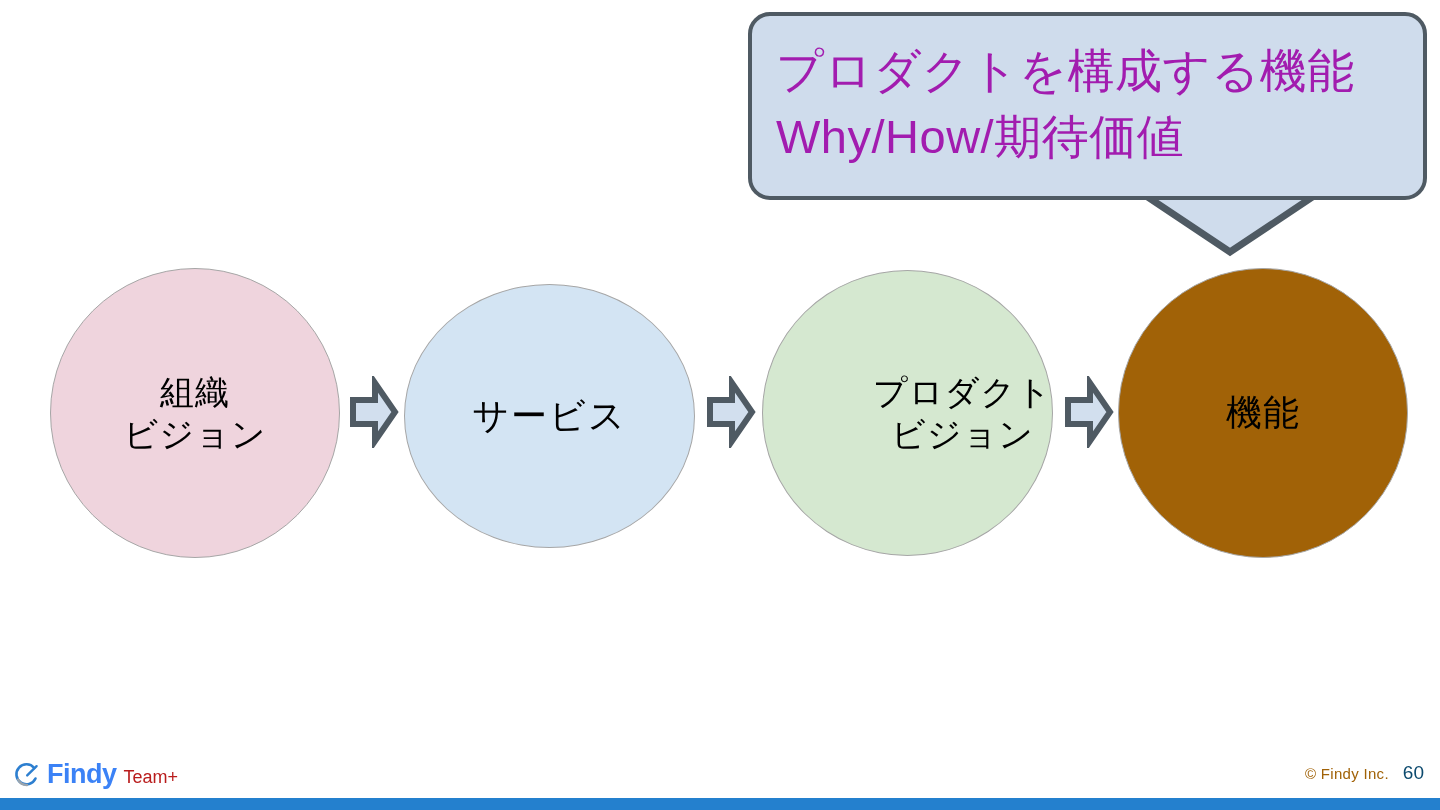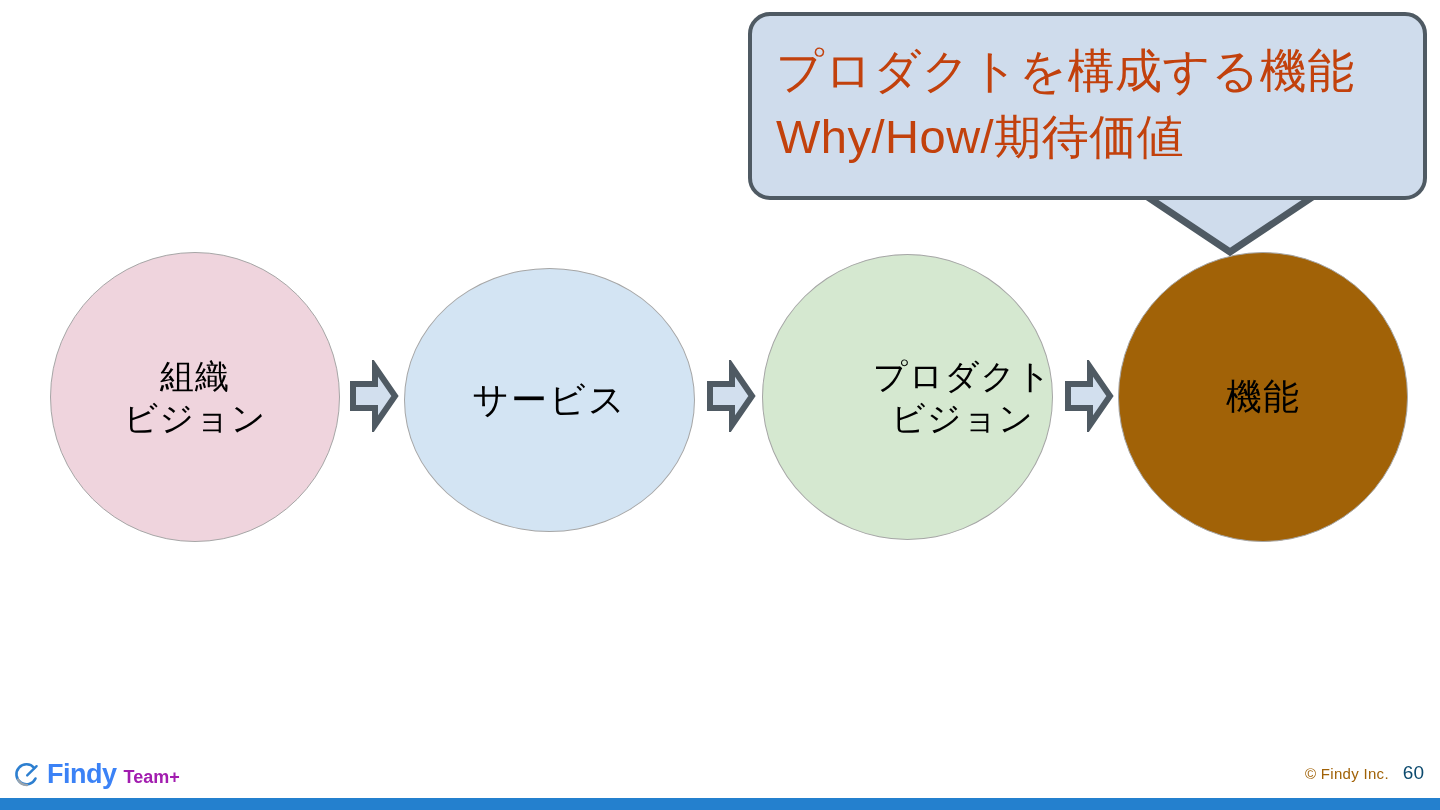--- a/index.html
+++ b/index.html
@@ -36,21 +36,21 @@
     background: #cfdcec;
     border: 4px solid #4f5a63;
     border-radius: 22px;
     z-index: 5;
   }
   .callout-text {
     position: absolute;
     left: 24px;
     top: 22px;
     right: 16px;
-    color: #c2410c;
+    color: #a21caf;
     font-size: 47px;
     line-height: 66px;
     letter-spacing: 0.5px;
     white-space: nowrap;
   }
   .callout-line { display: block; }
 
   
   .callout-tail {
     position: absolute;
@@ -58,21 +58,21 @@
     top: 190px;
     width: 190px;
     height: 70px;
     z-index: 4;
   }
 
   
   .flow {
     position: absolute;
     left: 0;
-    top: 252px;
+    top: 268px;
     width: 1440px;
     height: 292px;
   }
 
   .node {
     position: absolute;
     border-radius: 50%;
     border: 1px solid #a6a6a6;
     box-sizing: border-box;
     display: flex;
@@ -121,23 +121,22 @@
     top: 5px;
   }
   .logo-word {
     font-size: 27px;
     font-weight: bold;
     color: #3b82f6;
     letter-spacing: -0.5px;
   }
   .logo-sub {
     font-size: 18px;
-    color: #a21caf;
+    color: #b91c1c;
     letter-spacing: 0px;
-    font-weight: bold;
   }
 
   .footer-right {
     position: absolute;
     right: 16px;
     top: 762px;
     display: flex;
     align-items: baseline;
     gap: 14px;
   }

